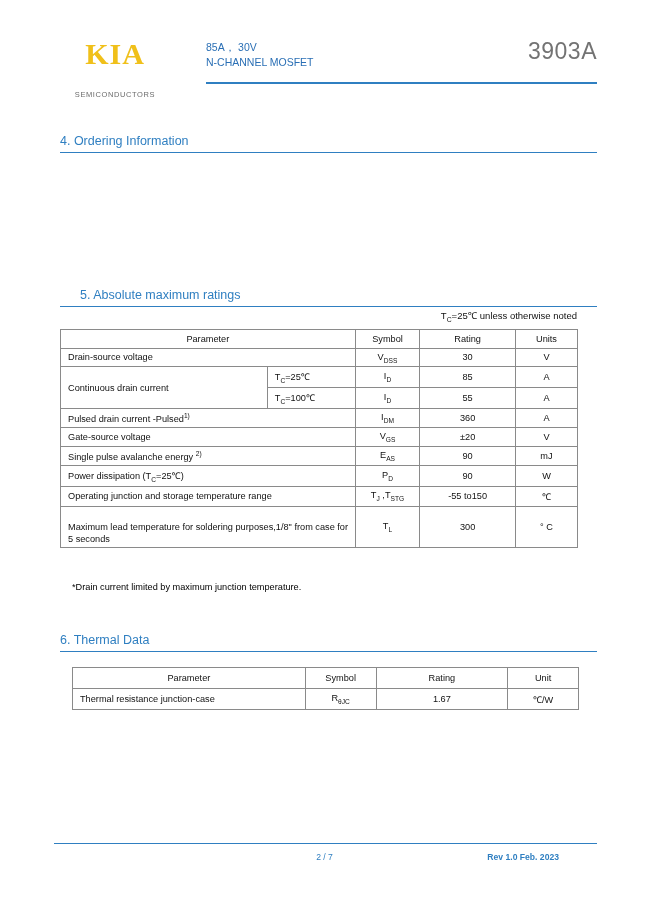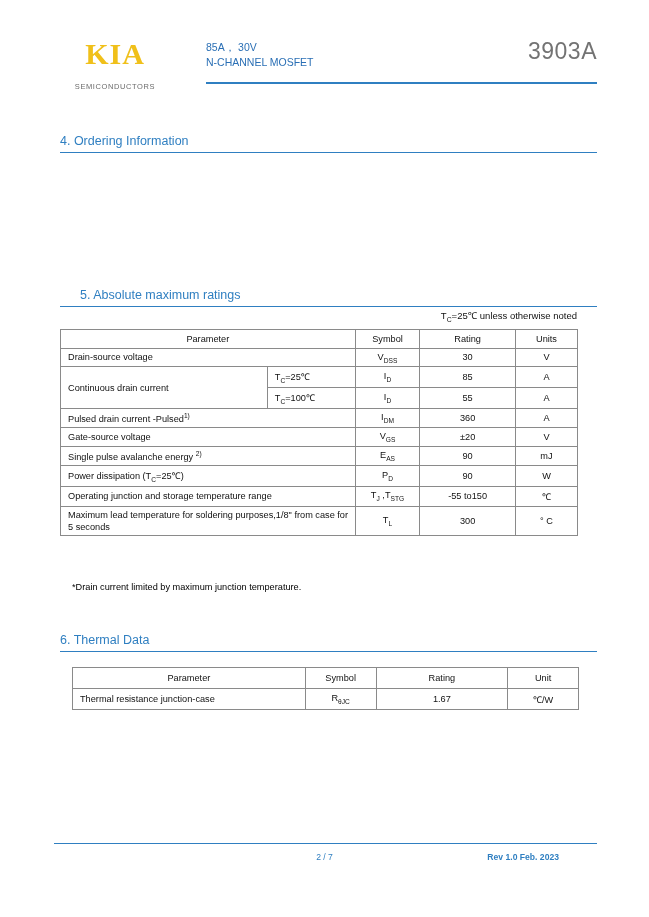--- a/index.html
+++ b/index.html
@@ -29,21 +29,21 @@
     font-weight: bold;
     font-size: 30px;
     color: #f0c01a;
     letter-spacing: 1px;
     line-height: 32px;
   }
   .logo-sub {
     font-size: 7.5px;
     color: #6b6b6b;
     letter-spacing: 0.6px;
-    margin-top: 12px;
+    margin-top: 20px;
   }
   .hdr-mid {
     position: absolute; left: 152px; top: 6px;
     color: #2a6fb5;
     font-size: 10.5px;
     line-height: 15px;
   }
   .hdr-right {
     position: absolute; right: 0; top: 4px;
     color: #737373;
@@ -97,21 +97,21 @@
     top: 309px; right: 72px;
     font-size: 9.5px;
     color: #111;
   }
   .tbl-abs {
     position: absolute;
     top: 329px; left: 60px;
     width: 518px;
   }
   .tbl-abs td { height: 18.5px; }
-  .tbl-abs .two-line { line-height: 12px; padding-top: 2px; padding-bottom: 2px; }
+  .tbl-abs .two-line { line-height: 12px; padding-top: 14px; padding-bottom: 2px; }
 
   .footnote {
     position: absolute;
     top: 538px; left: 72px;
     font-size: 9.2px;
     margin-top: 44px;
   }
 
   
   .tbl-thermal {

